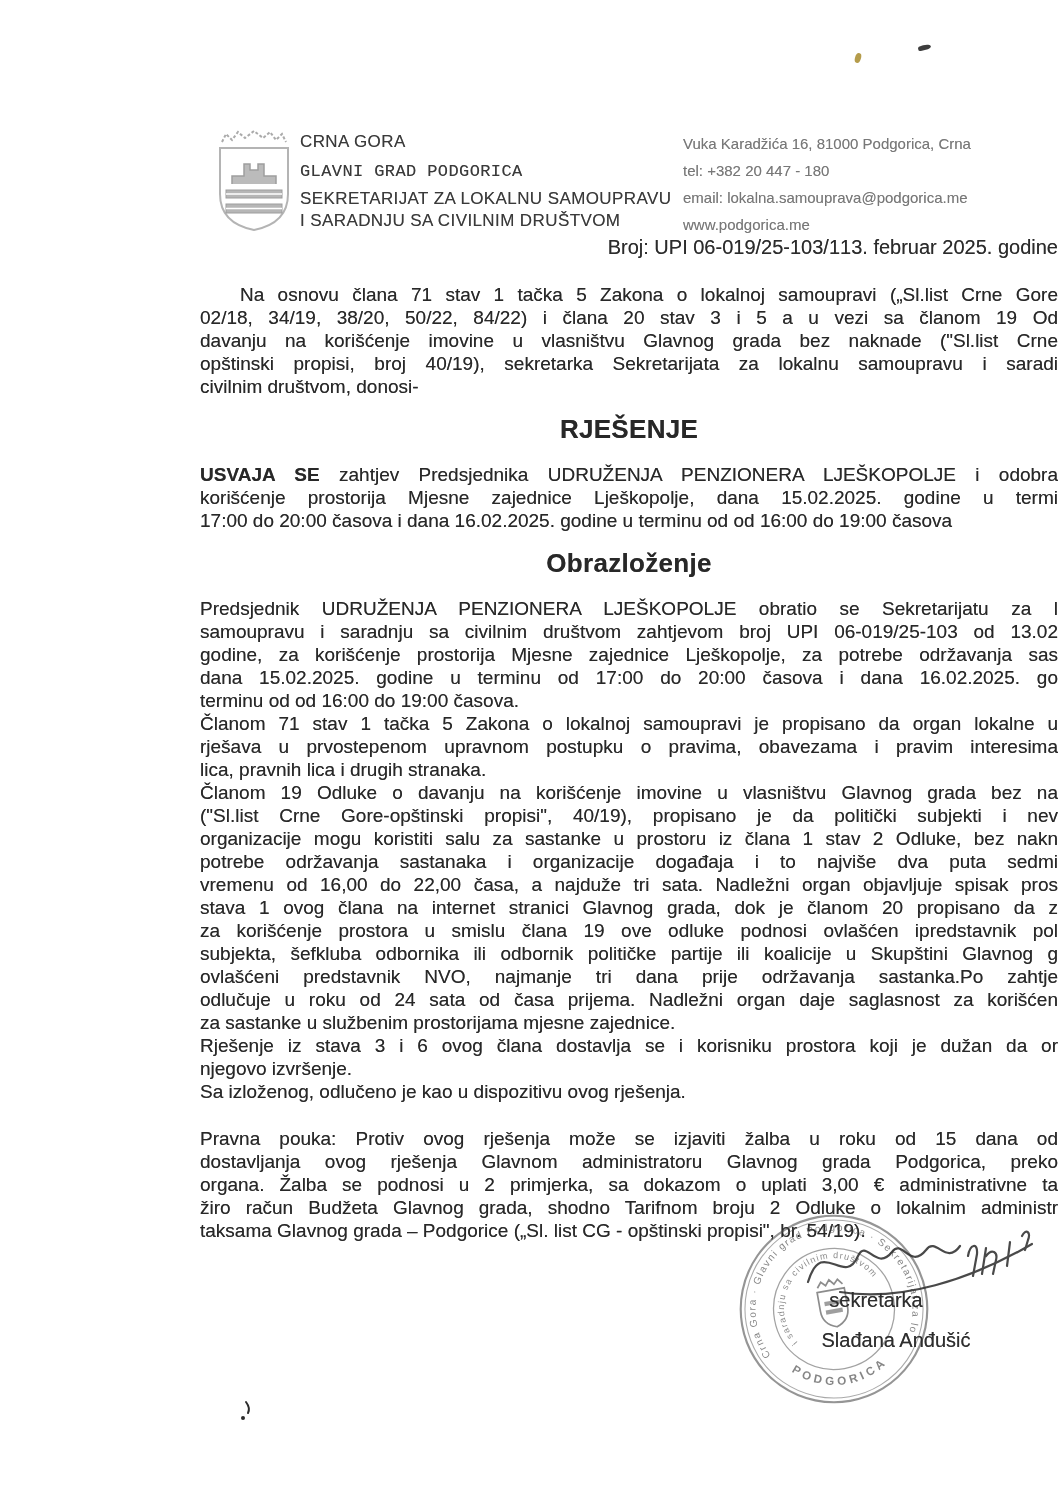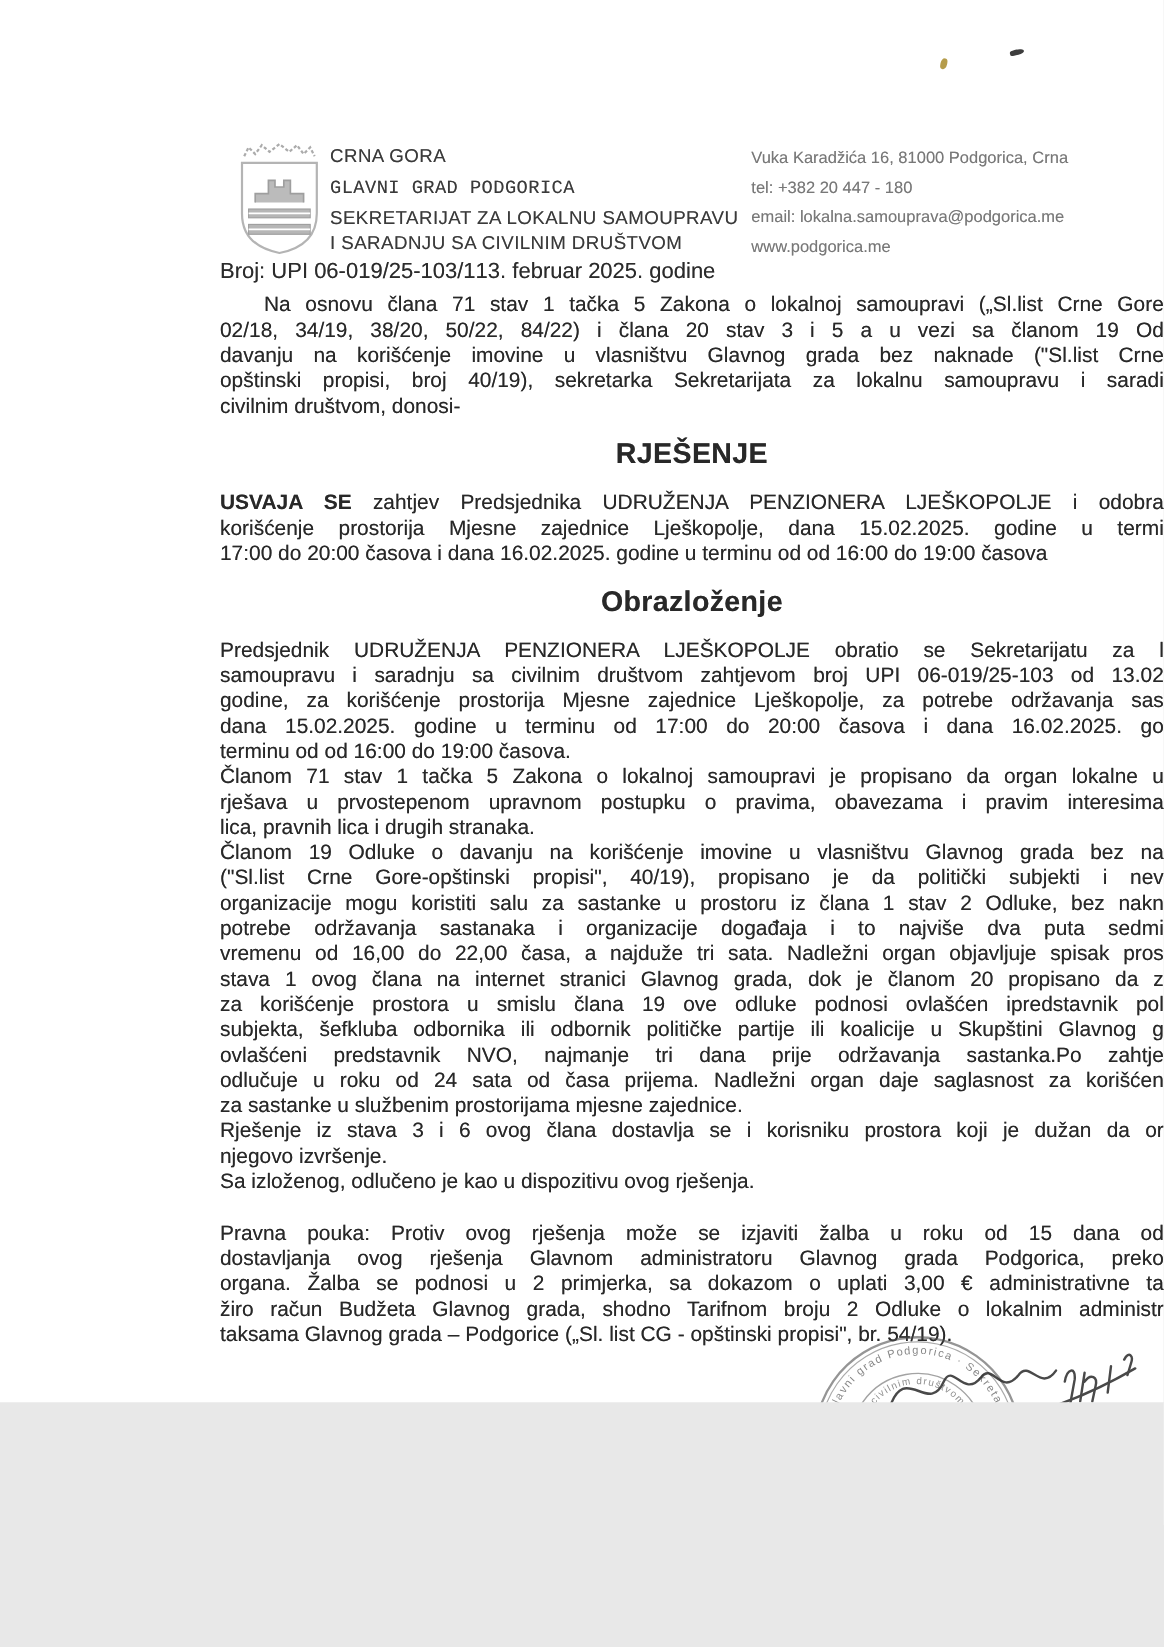--- a/index.html
+++ b/index.html
@@ -1,37 +1,37 @@
 <!DOCTYPE html>
 <html><head>
 <meta charset="utf-8">
 <style>
   html,body{margin:0;padding:0;background:#e8e8e8;}
   .page{
-    position:relative; width:1058px; height:1275px; margin:0 auto;
+    position:relative; width:1058px; height:1497px; margin:0 auto;
     background:#ffffff; overflow:hidden;
     font-family:"Liberation Sans","DejaVu Sans",sans-serif;
     color:#262626;
   }
   
   .coat{position:absolute; left:212px; top:122px; width:84px; height:112px; opacity:.75;}
   .org-block{position:absolute; left:300px; top:128px; width:370px;}
   .org-line{font-size:17px; line-height:27px; letter-spacing:.4px; color:#3a3a3a;
             text-shadow:0 0 .5px rgba(60,60,60,.55); white-space:nowrap;}
   .org-line.l2{margin-top:3px;font-family:Liberation Mono, monospace;}
   .org-line.l3{margin-top:3px; line-height:22px;}
   .org-line.l4{line-height:22px;}
   .contact-block{position:absolute; left:683px; top:130px; width:380px;}
   .contact-line{font-size:15px; line-height:27px; color:#787878; white-space:nowrap;
                 text-shadow:0 0 .6px rgba(120,120,120,.5);}
   .ref-row{position:absolute; left:200px; top:236px; width:858px; display:flex;
-           justify-content:flex-start; font-size:20px; color:#2b2b2b;
+           justify-content:flex-end; font-size:20px; color:#2b2b2b;
            text-shadow:0 0 .5px rgba(40,40,40,.55);}
   
-  .content{position:absolute; left:200px; top:266px; width:858px;
+  .content{position:absolute; left:200px; top:283px; width:858px;
            font-size:19px; line-height:23px; color:#282828;
            text-shadow:0 0 .5px rgba(40,40,40,.6);}
   .para{margin:0;}
   .line{white-space:normal;}
   .line.fill{text-align:justify; text-align-last:justify; text-justify:inter-word;}
   .line.indent{text-indent:40px;}
   .heading{font-weight:bold; text-align:center; margin:20px 0 22px;
            font-size:26px; letter-spacing:.3px;}
   b{font-weight:bold;}
   

